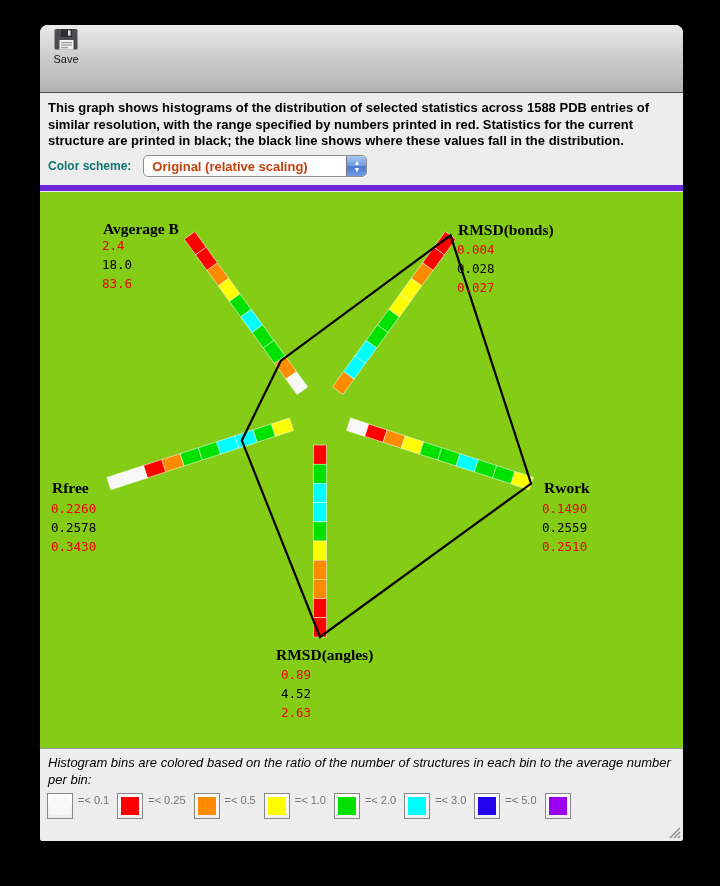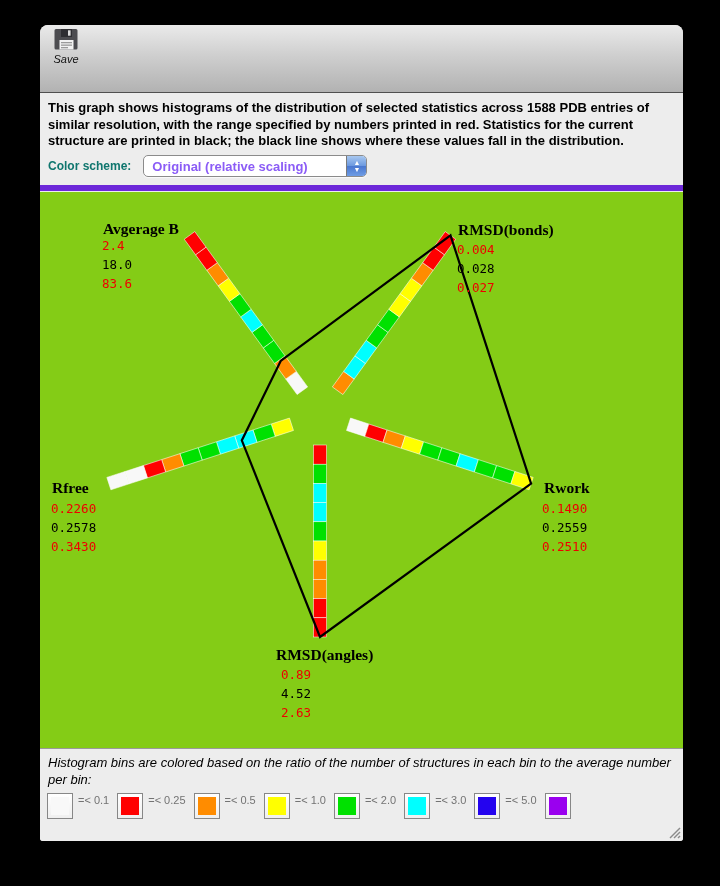--- a/index.html
+++ b/index.html
@@ -19,32 +19,32 @@
   .lights{position:absolute;left:9px;top:5px;display:flex;gap:7px;}
   .light{width:13px;height:13px;border-radius:50%;box-sizing:border-box;}
   .light.red{background:radial-gradient(circle at 35% 28%,#ffc0b8 0%,#e0574e 45%,#b32e26 100%);border:1px solid #8c241e;}
   .light.yellow{background:radial-gradient(circle at 35% 28%,#ffeec0 0%,#eda33d 45%,#bb7a1c 100%);border:1px solid #8f6216;}
   .light.green{background:radial-gradient(circle at 35% 28%,#e0f2c0 0%,#85bb41 45%,#56882a 100%);border:1px solid #466e1e;}
   .pill{position:absolute;right:9px;top:7px;width:25px;height:11px;border-radius:6px;
         border:1px solid #6e6e6e;background:linear-gradient(180deg,#fbfbfb,#c2c2c2);box-sizing:border-box;}
   .toolbar{position:relative;height:44px;}
   .tool-save{position:absolute;left:9px;top:0;width:34px;text-align:center;cursor:default;}
   .tool-save svg{display:block;margin:0 auto;}
-  .tool-save .lbl{font-size:11px;color:#111;margin-top:1px;font-style:italic;}
+  .tool-save .lbl{font-size:11px;color:#111;margin-top:1px;}
 
   
   .desc-panel{position:absolute;left:0;top:68px;width:100%;height:98px;
               background:#ededed;border-bottom:6px solid #6d28d9;box-sizing:border-box;font-weight:bold;}
   .desc-text{margin:7px 8px 0 8px;font-size:13px;line-height:16.5px;color:#000;}
   .scheme-row{position:absolute;left:8px;top:62px;display:flex;align-items:center;}
   .scheme-label{font-size:12px;color:#0f766e;margin-right:12px;}
   .popup{display:flex;align-items:stretch;width:224px;height:22px;background:#fff;
          border:1px solid #8b8b8b;border-radius:5px;overflow:hidden;box-sizing:border-box;
          box-shadow:0 1px 1px rgba(255,255,255,.8);}
-  .popup .val{flex:1;font-size:13px;color:#8b5cf6;padding:3px 0 0 8px;white-space:nowrap;}
+  .popup .val{flex:1;font-size:13px;color:#c2410c;padding:3px 0 0 8px;white-space:nowrap;}
   .popup .stepper{width:19px;border-left:1px solid #7a7a7a;
          background:linear-gradient(180deg,#a8c8f0 0%,#6d9ae0 48%,#4a78d0 52%,#6e9ce4 100%);
          display:flex;flex-direction:column;align-items:center;justify-content:center;
          color:#fff;font-size:7px;line-height:7px;}
 
   
   .plot-panel{position:absolute;left:0;top:167px;width:100%;height:556px;background:#84cc16;}
   .plot-panel svg{position:absolute;left:0;top:0;}
   .axis-title{font-family:"Liberation Serif",serif;font-weight:bold;font-size:15.5px;fill:#000;}
   .axis-val{font-family:"DejaVu Sans Mono",monospace;font-size:12.5px;}

